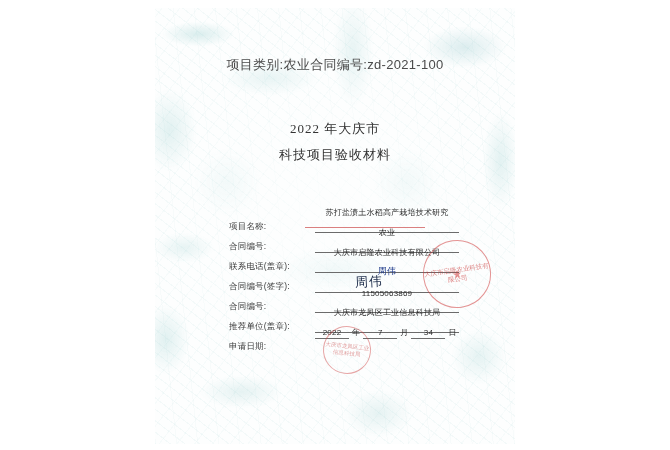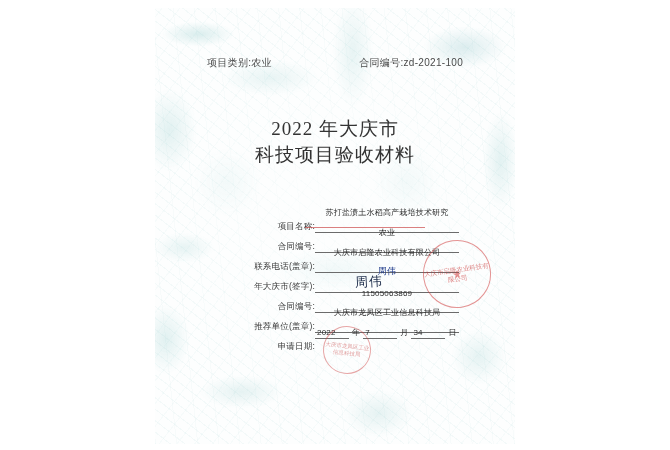--- a/index.html
+++ b/index.html
@@ -66,35 +66,35 @@
     inset: 0;
     color: #2a2a2a;
   }
   
   .hdr {
     position: absolute;
     top: 48px;
     left: 0;
     width: 360px;
     display: flex;
-    justify-content: space-between;
+    justify-content: center;
     padding: 0 52px;
     box-sizing: border-box;
-    font-size: 10px;
+    font-size: 13px;
     color: #4a4a4a;
     letter-spacing: 0.3px;
   }
   
   .title {
     position: absolute;
     top: 108px;
     left: 0;
     width: 360px;
     text-align: center;
-    font-size: 19px;
+    font-size: 13px;
     line-height: 26px;
     color: #333;
     letter-spacing: 1px;
     font-family: "Liberation Serif", serif;
   }
   
   .fields {
     position: absolute;
     top: 205px;
     left: 74px;
@@ -104,21 +104,21 @@
   }
   .row {
     display: flex;
     align-items: flex-end;
     height: 20px;
     white-space: nowrap;
   }
   .lbl {
     width: 86px;
     flex: 0 0 86px;
-    text-align: right;
+    text-align: left;
     letter-spacing: 0.2px;
     color: #3a3a3a;
   }
   .val {
     flex: 1 1 auto;
     border-bottom: 0.8px solid #6b6b6b;
     text-align: center;
     padding-bottom: 14px;
     color: #2c2c2c;
     letter-spacing: 0.2px;
@@ -131,21 +131,21 @@
   }
   .row.date .val {
     border-bottom: none;
     display: flex;
     align-items: flex-end;
     justify-content: flex-start;
     gap: 0;
   }
   .dseg {
     border-bottom: 0.8px solid #6b6b6b;
-    text-align: left;
+    text-align: center;
     padding: 0 2px 1px 2px;
     min-width: 30px;
   }
   .dunit { padding: 0 3px 1px 3px; }
   
   .seal {
     position: absolute;
     right: 24px;
     top: 232px;
     width: 66px;
@@ -230,21 +230,21 @@
           <span class="lbl">合同编号:</span>
           <span class="val">农业</span>
         </div>
 
         <div class="row">
           <span class="lbl">联系电话(盖章):</span>
           <span class="val">大庆市启隆农业科技有限公司</span>
         </div>
 
         <div class="row">
-          <span class="lbl">年大庆市(签字):</span>
+          <span class="lbl">合同编号(签字):</span>
           <span class="val hand">周伟</span>
         </div>
 
         <div class="row">
           <span class="lbl">合同编号:</span>
           <span class="val">11505063869</span>
         </div>
 
         <div class="row">
           <span class="lbl">推荐单位(盖章):</span>

